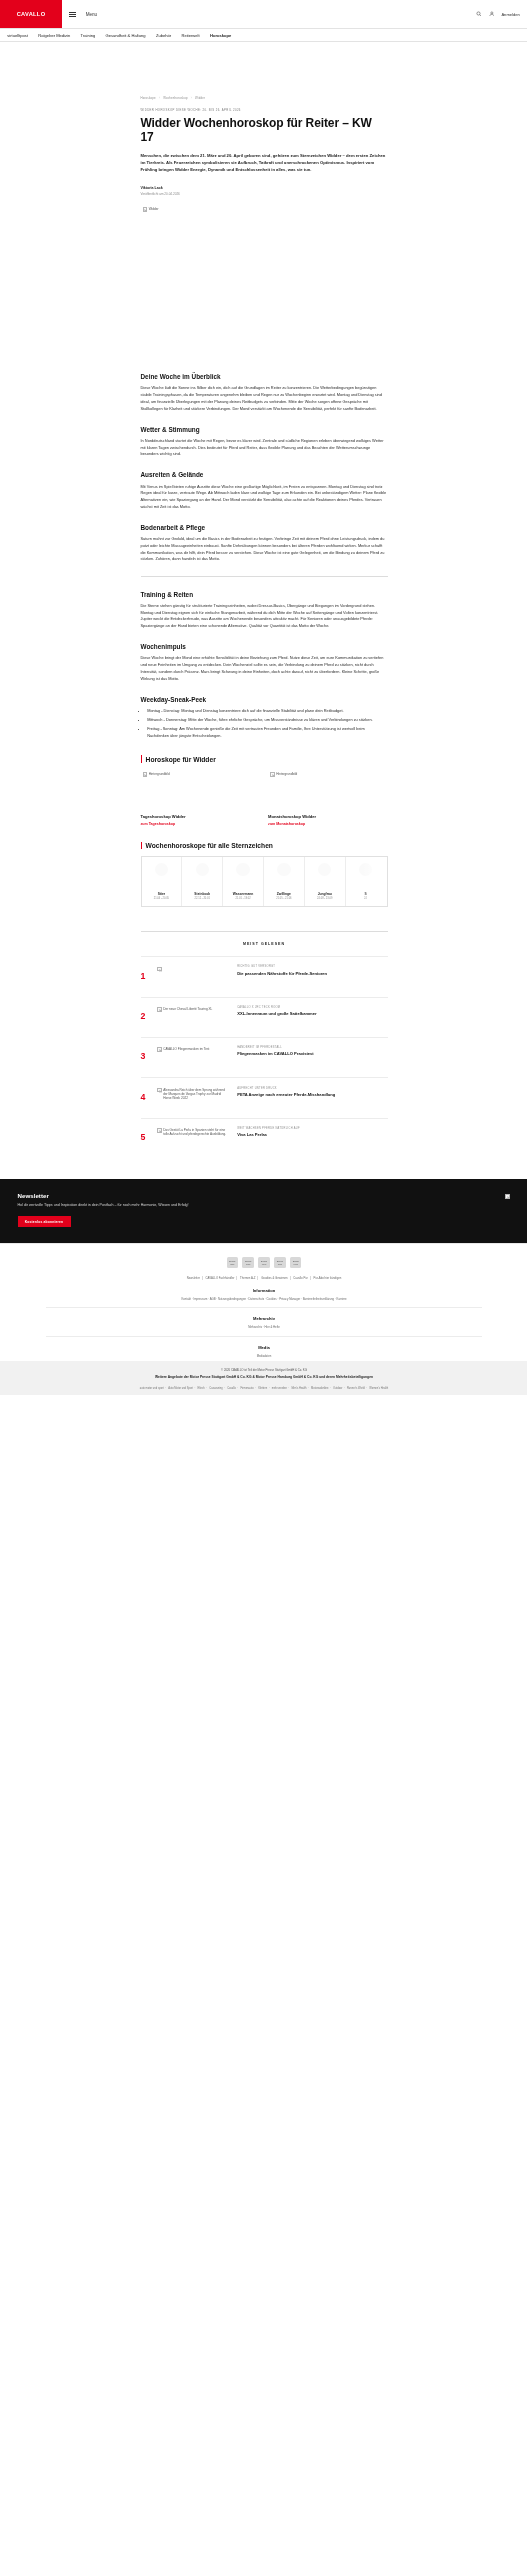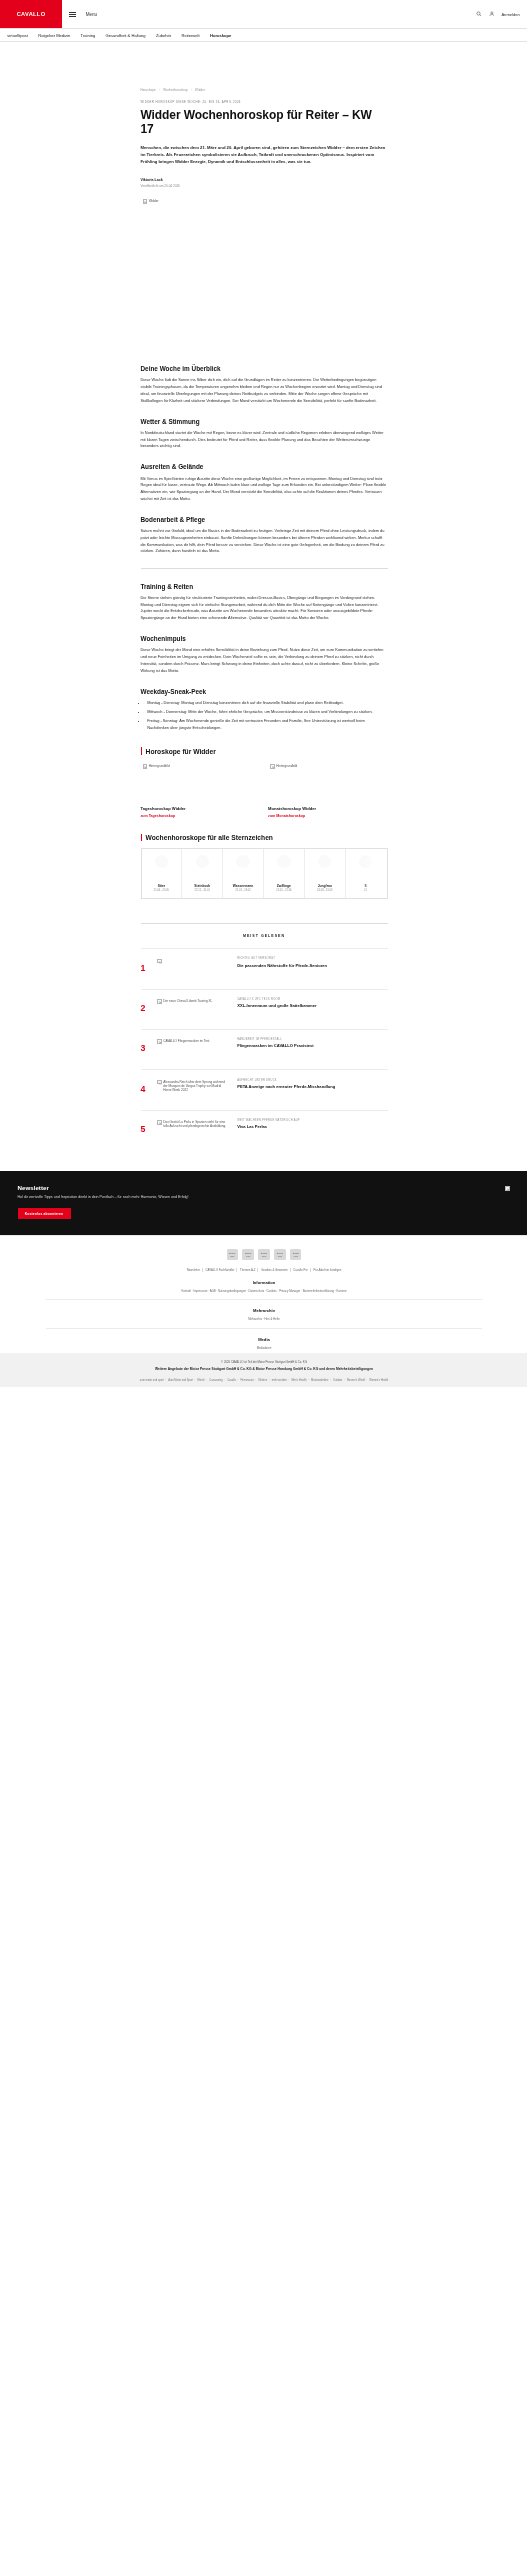--- a/index.html
+++ b/index.html
@@ -74,21 +74,21 @@
     font-size:4.1px;
     color:#222;
   }
   .navbar .nav-item { white-space:nowrap; }
   .navbar .nav-item.active { font-weight:bold; }
 
   
   .page { width:528px; }
   .content-col {
     width:247px;
-    margin:8px auto;
+    margin:16px auto;
     padding-top:38px;
   }
 
   .breadcrumb {
     font-size:2.8px;
     color:#8c8c8c;
     letter-spacing:0.2px;
     display:flex;
     gap:3.1px;
     margin-bottom:7.2px;

